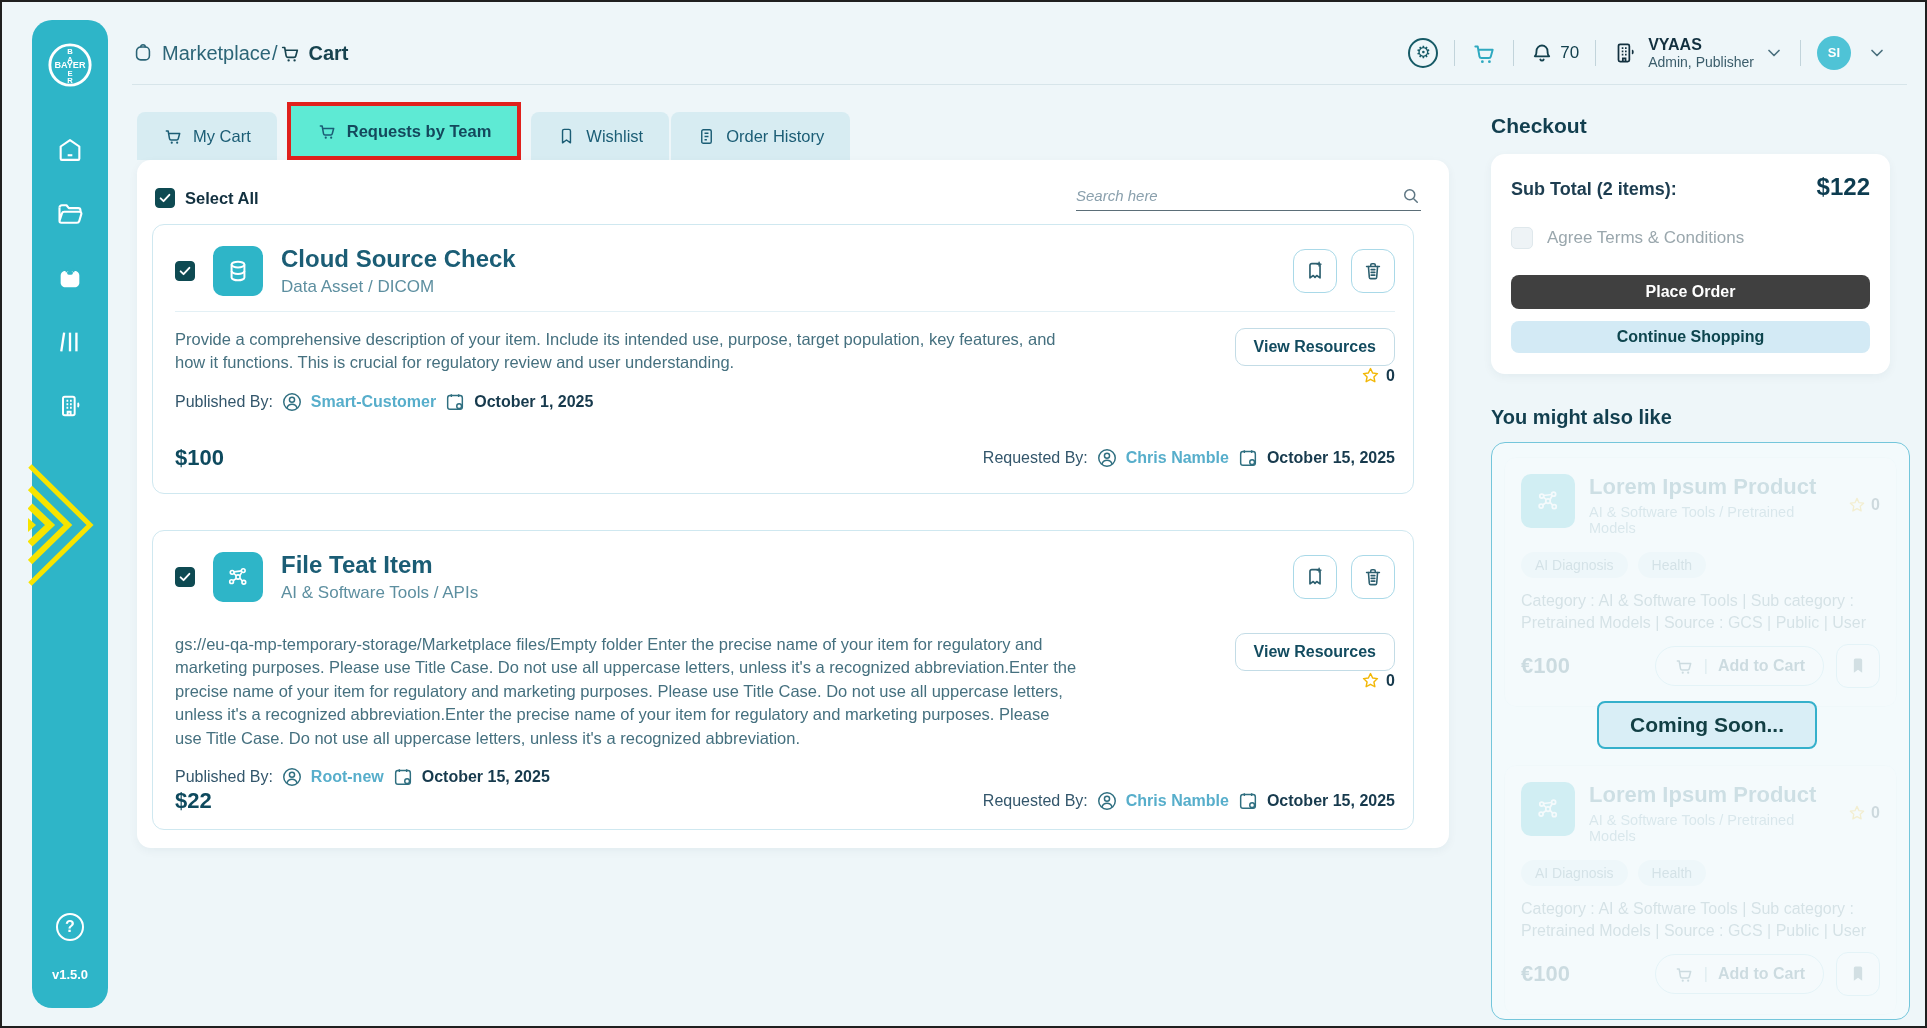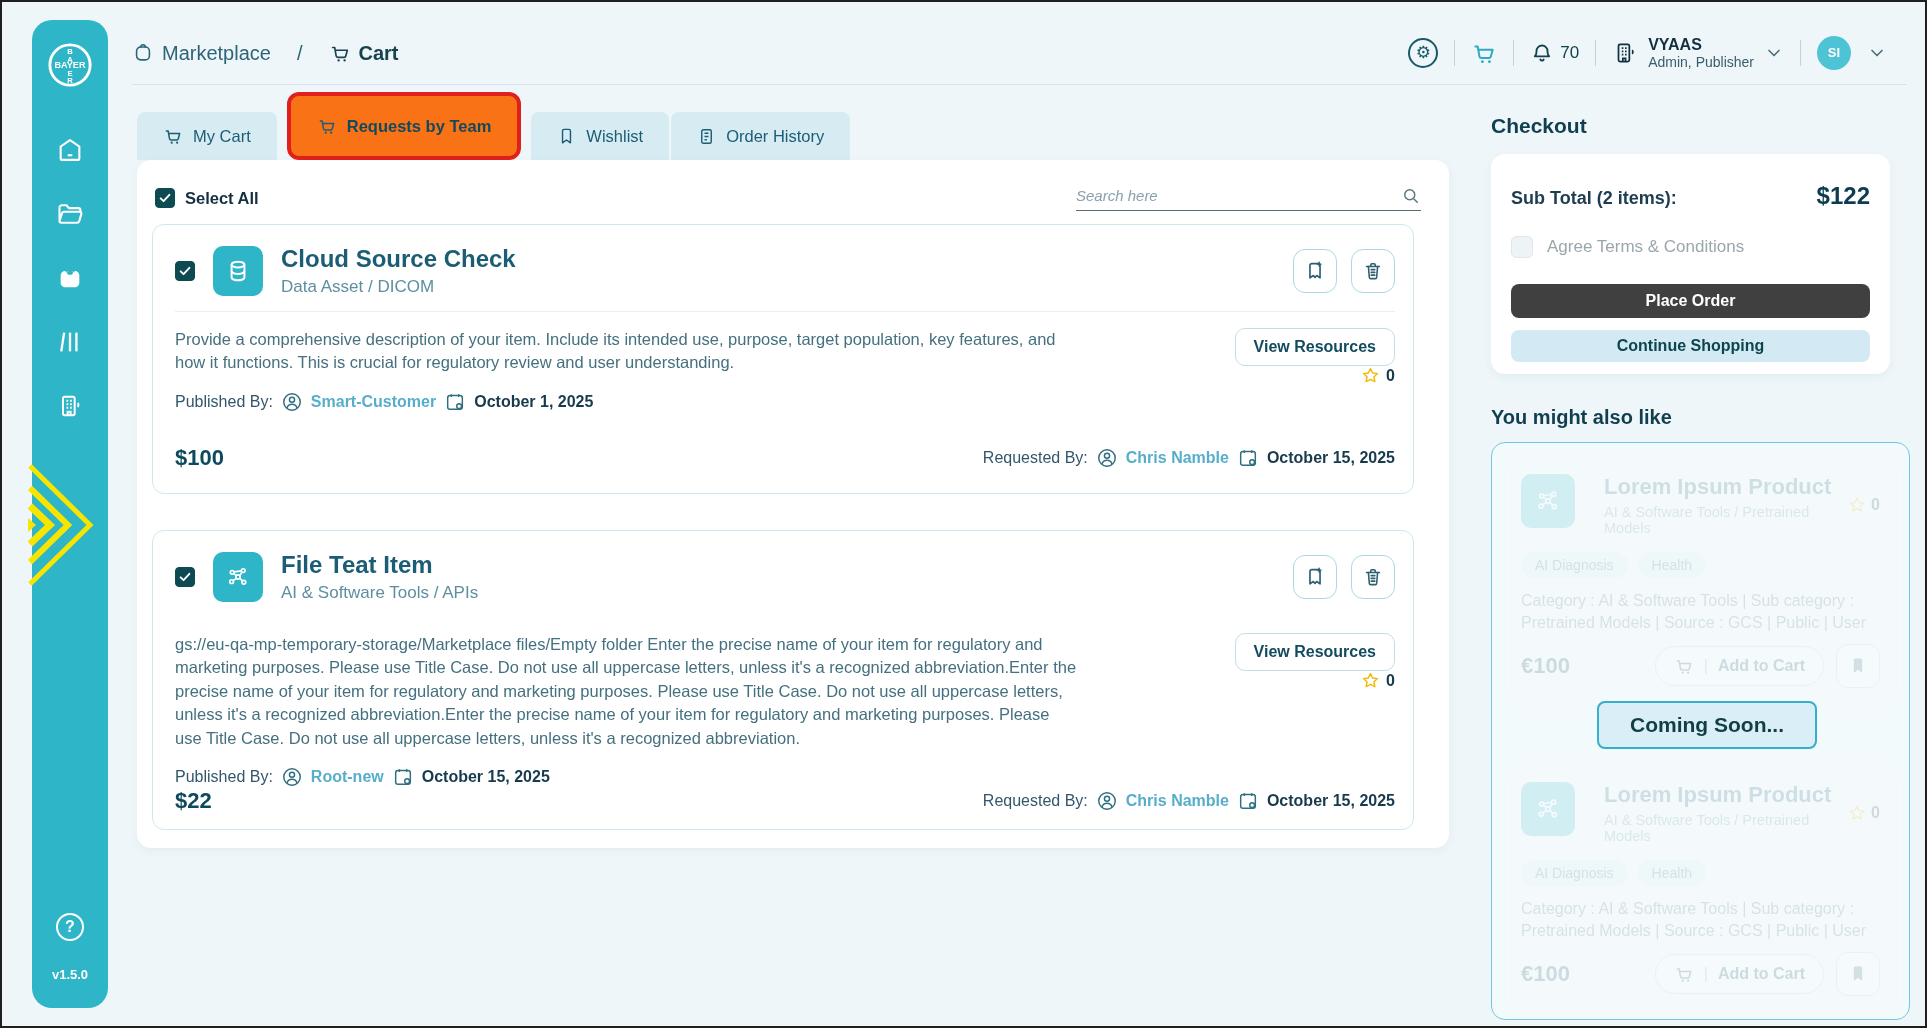--- a/index.html
+++ b/index.html
@@ -29,21 +29,21 @@
     width:28px; height:28px; border:2px solid #fff; border-radius:50%;
     color:#fff; font-size:16px; font-weight:700; display:grid; place-items:center;
   }
   .version { color:#ffffff; font-size:13px; font-weight:700; }
 
   
   .header {
     position:absolute; left:130px; top:22px; width:1775px; height:58px;
     display:flex; align-items:center;
   }
-  .breadcrumb { display:flex; align-items:center; gap:26px; color:#2c6577; }
+  .breadcrumb { display:flex; align-items:center; gap:1px; color:#2c6577; }
   .crumb { display:flex; align-items:center; gap:8px; font-size:20px; color:#2c6577; }
   .crumb.current { font-weight:700; color:#17434f; }
   .crumb-sep { font-size:20px; color:#2c6577; }
   .header-actions { margin-left:auto; display:flex; align-items:center; gap:16px; padding-right:20px; }
   .gear-badge {
     width:30px; height:30px; border-radius:50%; border:2.5px solid #165a66;
     color:#165a66; display:grid; place-items:center; font-size:17px;
   }
   .h-divider { width:1px; height:26px; background:#c2d4db; }
   .bell-wrap { display:flex; align-items:center; gap:6px; color:#13414e; }
@@ -64,22 +64,22 @@
     position:absolute; left:135px; top:96px; height:62px;
     display:flex; align-items:flex-end; gap:2px;
   }
   .tab {
     display:flex; align-items:center; gap:10px; height:48px; padding:0 26px;
     background:#d7ecf2; border-radius:8px 8px 0 0; color:#1b5d75;
     font-size:16.5px; cursor:pointer;
   }
   .tab .svg-icon { color:#1b5d75; }
   .tab--active {
-    background:#f97316; font-weight:700; color:#14485c;
-    height:68px; border:4px solid #e0201c; border-radius:12px; margin:0 8px;
+    background:#5eead4; font-weight:700; color:#14485c;
+    height:58px; border:4px solid #e0201c; border-radius:0; margin:0 8px;
   }
 
   
   .main-panel {
     position:absolute; left:135px; top:158px; width:1312px; height:688px;
     background:#ffffff; border-radius:14px; box-shadow:0 3px 10px rgba(20,60,80,.05);
     padding:22px 28px 0 18px;
   }
   .panel-toolbar { display:flex; align-items:center; height:32px; }
   .chk {
@@ -141,21 +141,21 @@
   .star-count { font-size:16px; font-weight:700; color:#173a4d; }
   .card-foot { margin-top:auto; display:flex; align-items:center; }
   .price { font-size:22px; font-weight:700; color:#0e4a5e; }
   .req-row { margin-left:auto; display:flex; align-items:center; gap:8px; }
 
   
   .checkout-title { position:absolute; left:1489px; top:112px; font-size:21px; font-weight:700; color:#123f4f; }
   .checkout-card {
     position:absolute; left:1489px; top:152px; width:399px; height:220px;
     background:#ffffff; border-radius:14px; box-shadow:0 3px 10px rgba(20,60,80,.05);
-    padding:28px 20px;
+    padding:19px 20px;
   }
   .subtotal-row { display:flex; align-items:baseline; }
   .subtotal-label { font-size:18px; font-weight:700; color:#1d3d50; }
   .subtotal-value { margin-left:auto; font-size:24px; font-weight:700; color:#0d3c50; }
   .terms-row { margin-top:26px; display:flex; align-items:center; gap:14px; }
   .chk--empty { background:#eef3f6; border-color:#dfe8ec; border-radius:5px; width:22px; height:22px; }
   .terms-label { font-size:17px; color:#9aa7ad; }
   .btn-primary {
     margin-top:26px; width:100%; height:34px; background:#404040; color:#ffffff;
     border:none; border-radius:8px; font-size:16px; font-weight:700; cursor:pointer;
@@ -169,21 +169,21 @@
   .suggest-title { position:absolute; left:1489px; top:404px; font-size:20px; font-weight:700; color:#123f4f; }
   .suggest-box {
     position:absolute; left:1489px; top:440px; width:419px; height:578px;
     border:1.6px solid #74c6db; border-radius:14px; background:#f3fafc; padding:14px 12px;
   }
   .faded { opacity:0.17; }
   .product-card {
     background:#fdfeff; border:1px solid #e4f1f6; border-radius:12px;
     padding:16px 16px 18px 16px; height:250px; display:flex; flex-direction:column;
   }
-  .product-head { display:flex; gap:29px; }
+  .product-head { display:flex; gap:14px; }
   .product-icon {
     width:54px; height:54px; border-radius:10px; background:#2eb5c8; color:#fff;
     display:grid; place-items:center; flex:none;
   }
   .product-titles { display:flex; flex-direction:column; gap:4px; min-width:0; }
   .product-title { font-size:22px; font-weight:700; color:#1b5d75; white-space:nowrap; }
   .product-category { font-size:14.5px; color:#5d8fa0; }
   .product-star { margin-left:auto; display:flex; gap:5px; align-items:center; flex:none; }
   .tag-row { margin-top:16px; display:flex; gap:10px; }
   .tag-pill {

